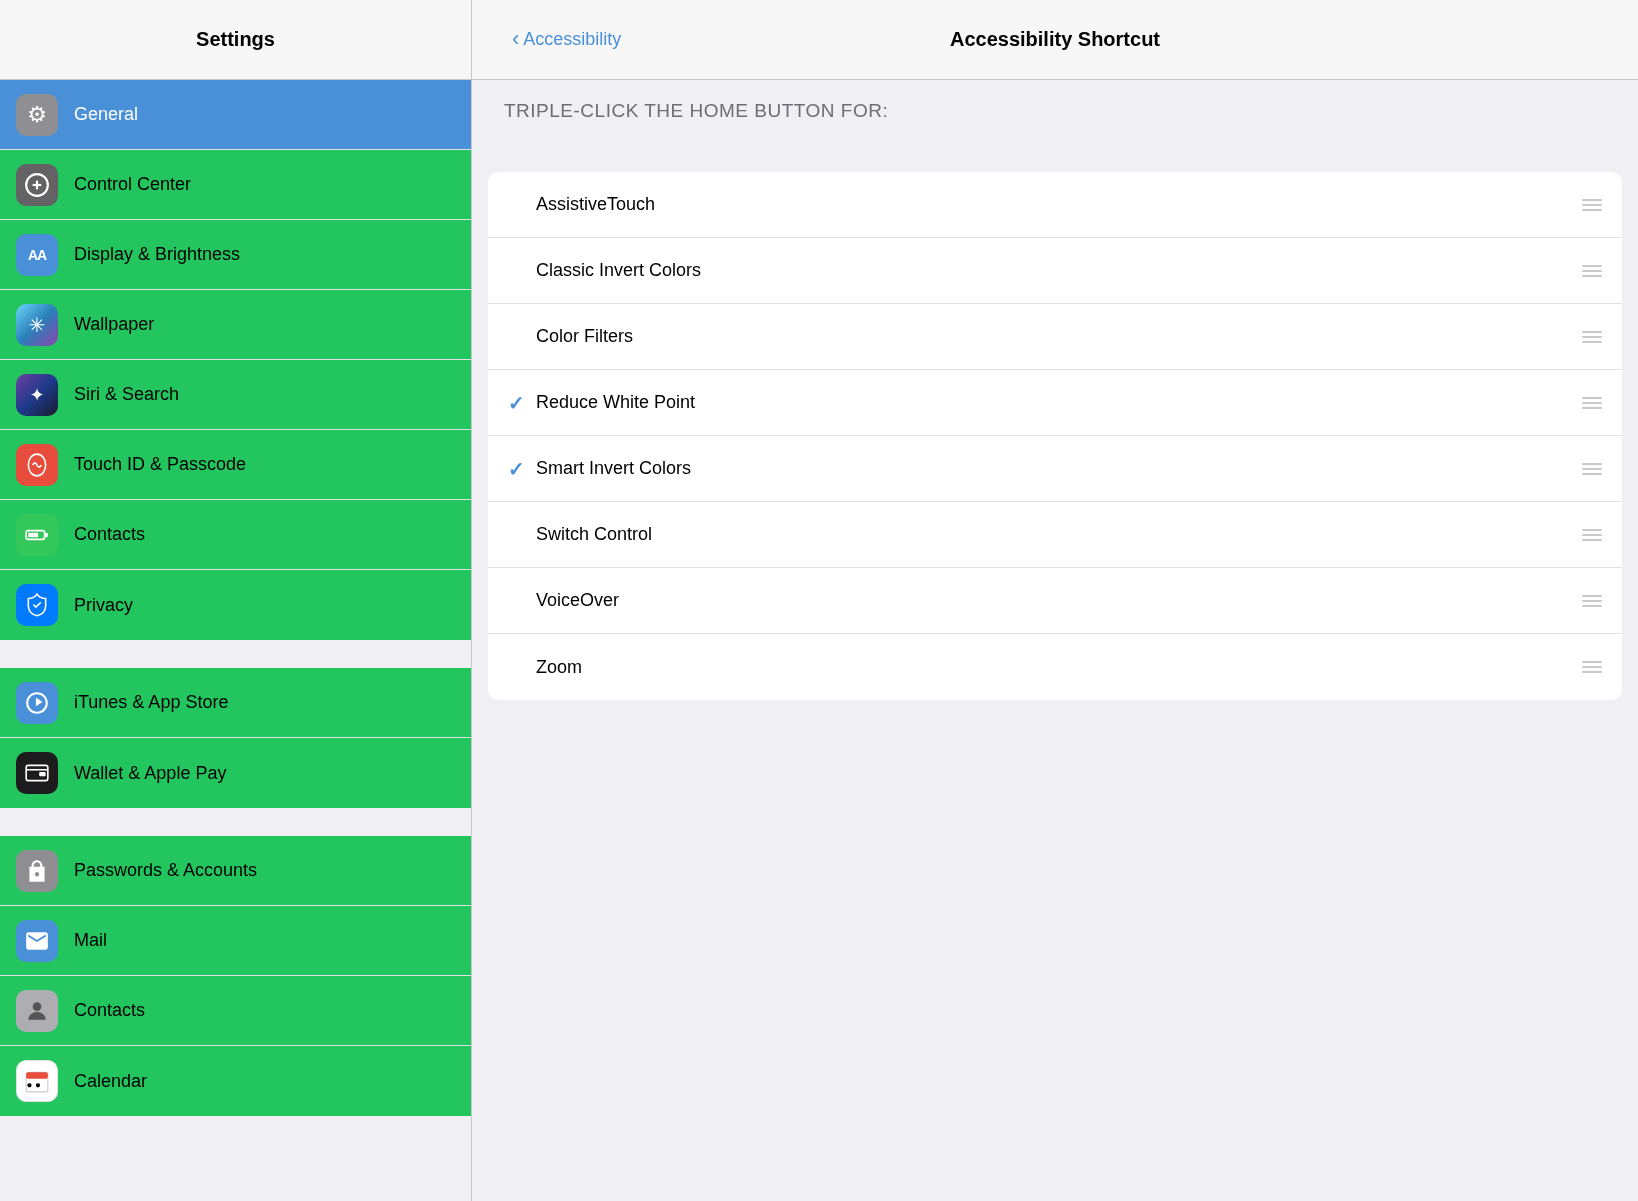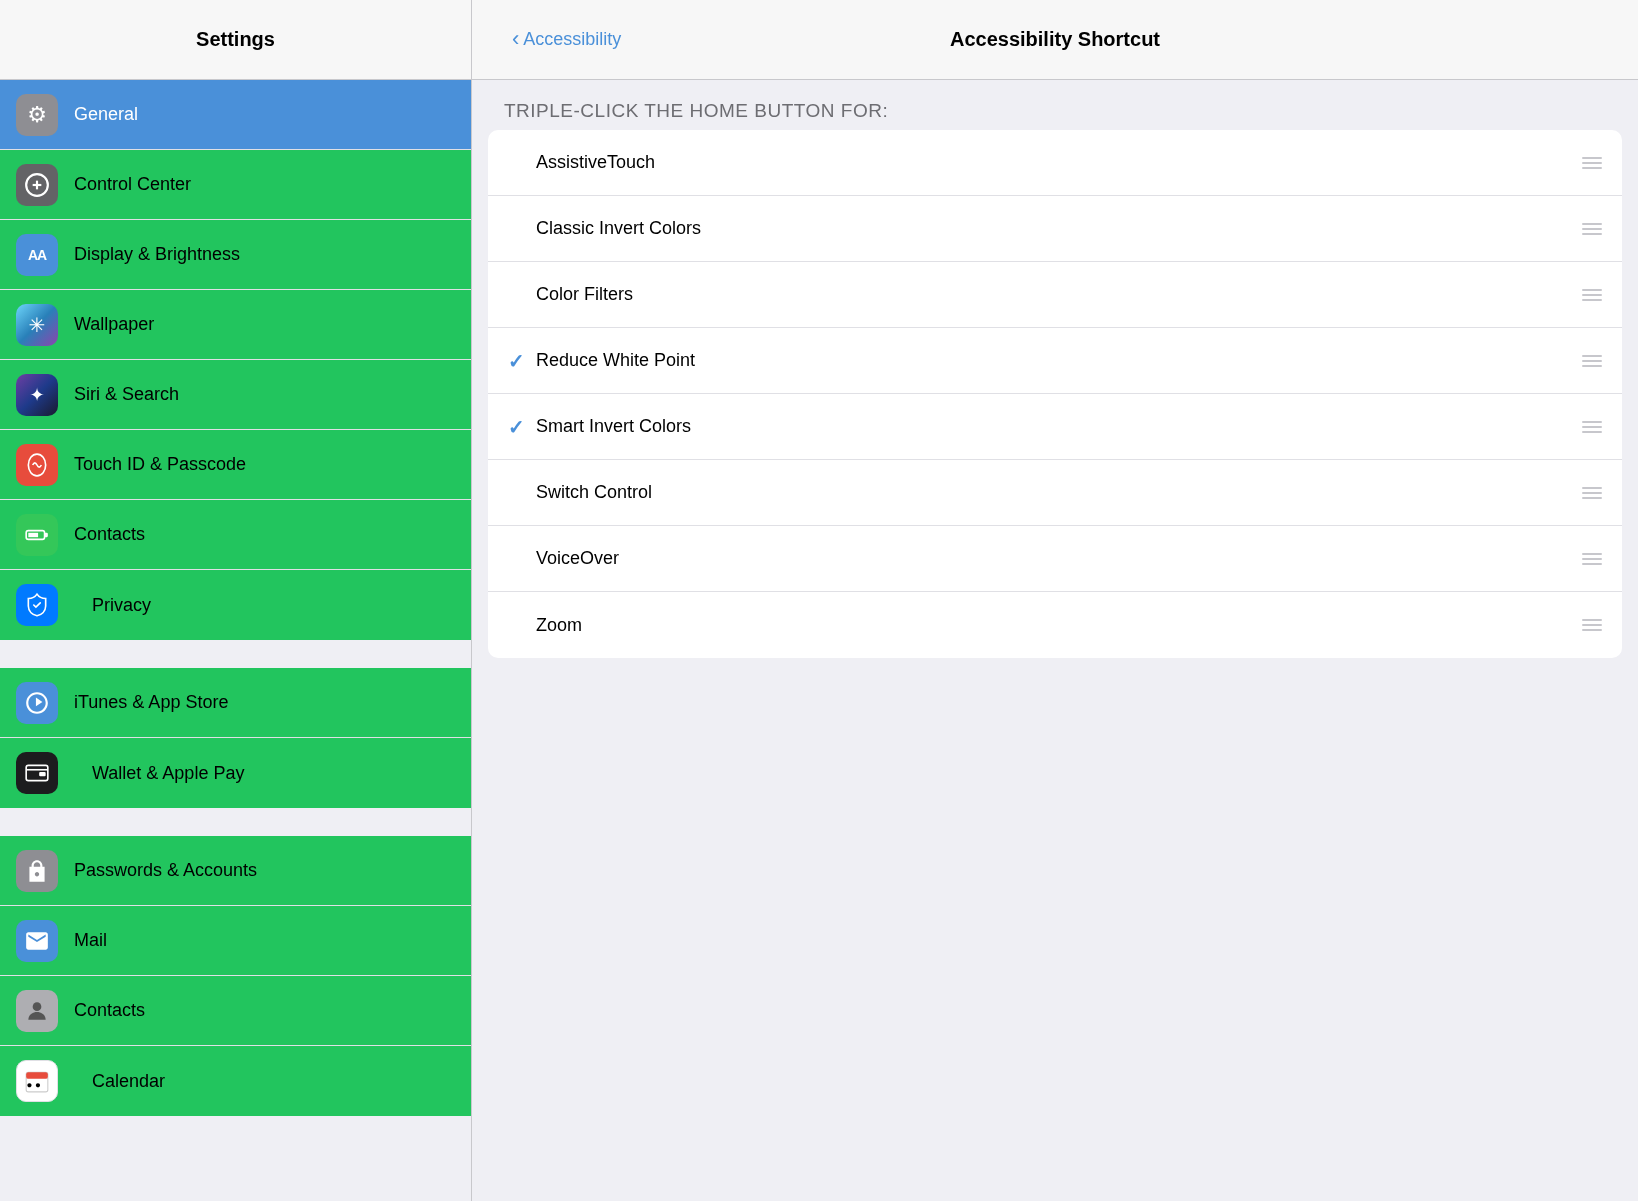--- a/index.html
+++ b/index.html
@@ -89,21 +89,20 @@
       align-items: center;
       padding: 0 16px;
       height: 70px;
       background: #22c55e;
       border-bottom: 1px solid #e0e0e5;
       cursor: pointer;
       position: relative;
     }
     .sidebar-item:last-child {
       border-bottom: none;
-      gap: 18px;
     }
     .sidebar-item.active {
       background: #4a90d9;
     }
     .sidebar-item.active .item-label {
       color: #fff;
     }
 
     .item-icon {
       width: 42px;
@@ -142,20 +141,21 @@
       color: #6d6d72;
       letter-spacing: 0.5px;
       padding: 0 16px 8px 16px;
       text-transform: uppercase;
     }
 
     .options-list {
       background: #fff;
       border-radius: 10px;
       overflow: hidden;
+      margin-top: 42px;
     }
     .option-item {
       display: flex;
       align-items: center;
       padding: 0 20px;
       height: 66px;
       border-bottom: 1px solid #e0e0e5;
       position: relative;
       cursor: pointer;
     }

